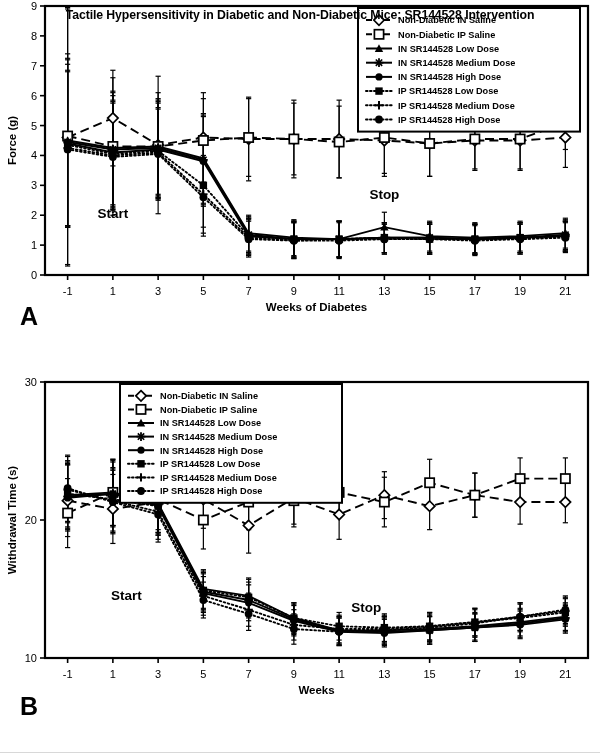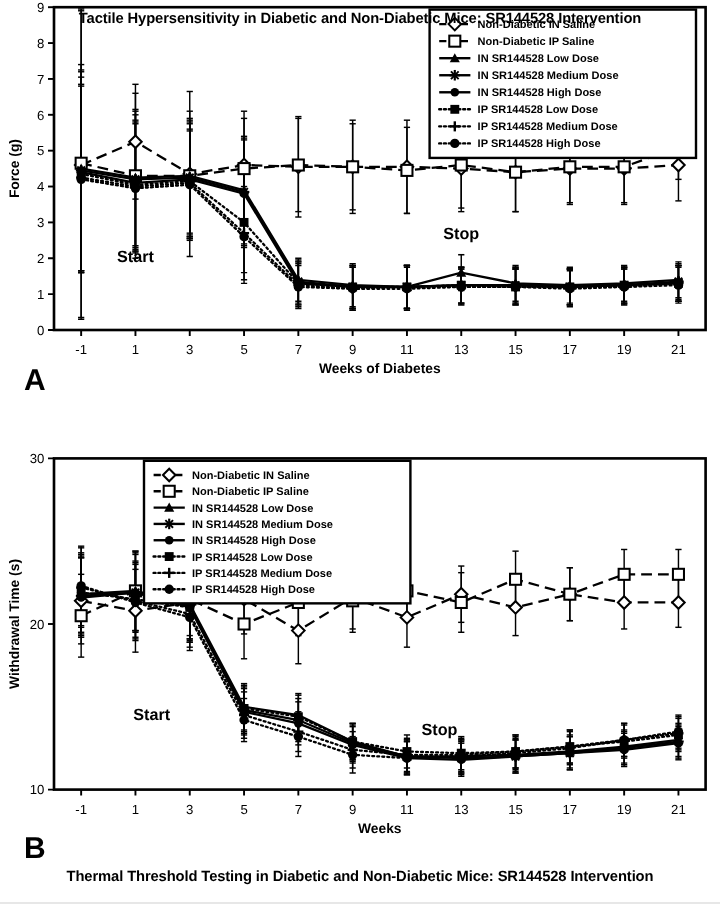--- a/index.html
+++ b/index.html
@@ -625,21 +625,20 @@
           </g>
           <text x="398" y="108.59999999999998" class="legendtext">IP SR144528 Medium Dose</text>
           <line x1="366" y1="119.49999999999999" x2="392" y2="119.49999999999999" stroke="#000" stroke-width="2" stroke-dasharray="1.6,2.4" stroke-linecap="round"></line>
           <circle cx="379" cy="119.49999999999999" r="3.9" fill="#000"></circle>
           <text x="398" y="122.79999999999998" class="legendtext">IP SR144528 High Dose</text>
         </g>
       </svg>
   </div>
 
   <div class="panel" id="panelB">
-    <div class="chart-title">Thermal Threshold Testing in Diabetic and Non-Diabetic Mice: SR144528 Intervention</div>
     <svg id="svgB" width="600" height="395">
         <rect x="45" y="24" width="543" height="276" class="plotframe"></rect>
         <g>
           <line x1="40" y1="300" x2="45" y2="300" class="tick" stroke-width="1.6"></line>
           <text x="37" y="304" text-anchor="end" class="ticklabel">10</text>
           <line x1="40" y1="162" x2="45" y2="162" class="tick" stroke-width="1.6"></line>
           <text x="37" y="166" text-anchor="end" class="ticklabel">20</text>
           <line x1="40" y1="24" x2="45" y2="24" class="tick" stroke-width="1.6"></line>
           <text x="37" y="28" text-anchor="end" class="ticklabel">30</text>
         </g>

